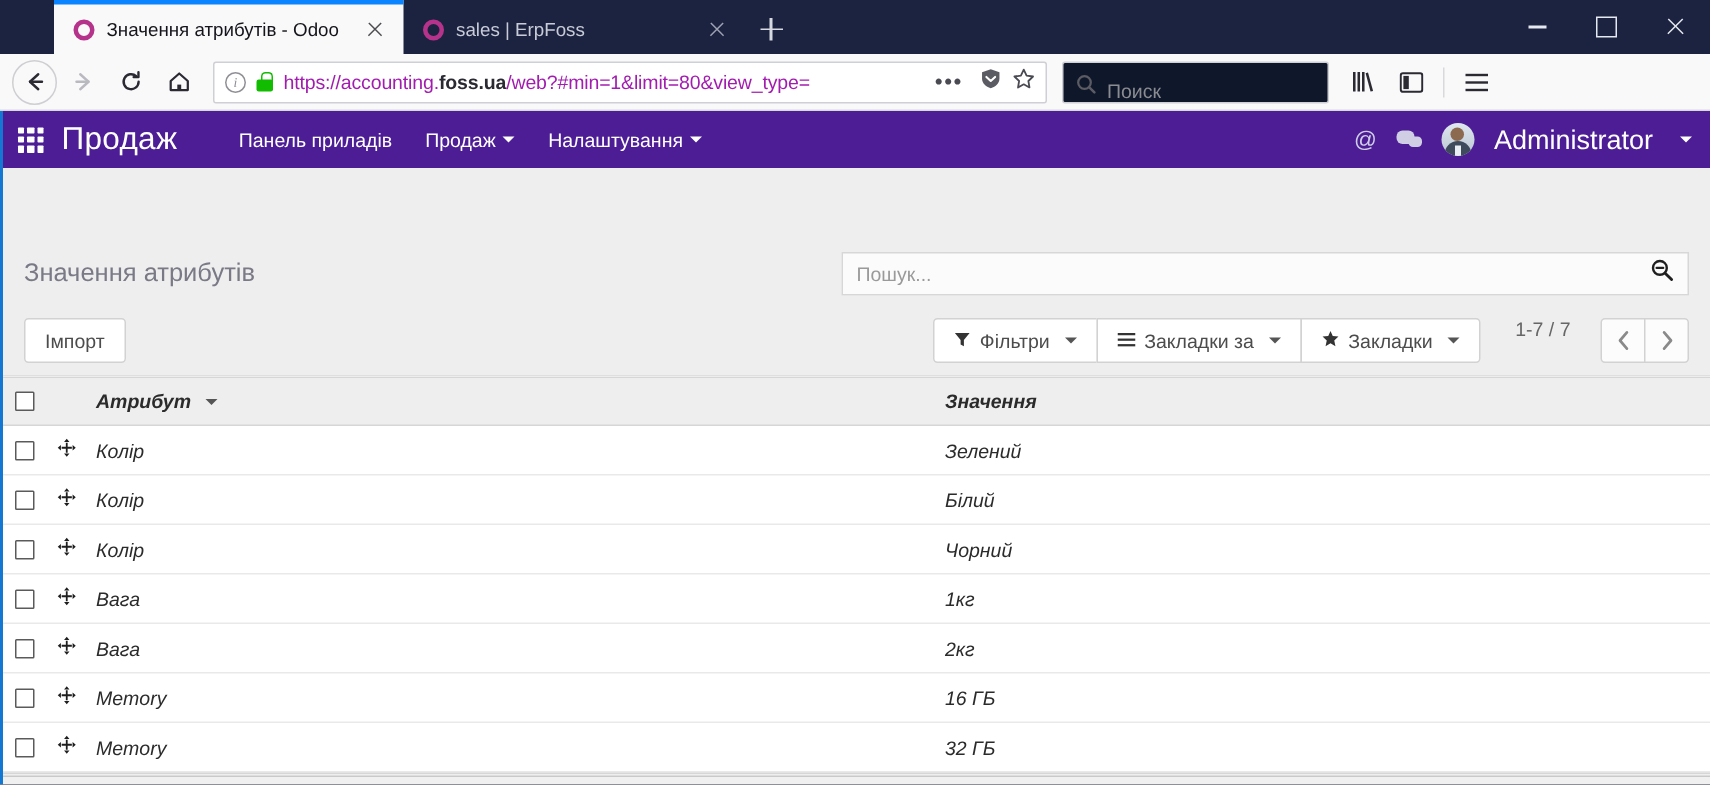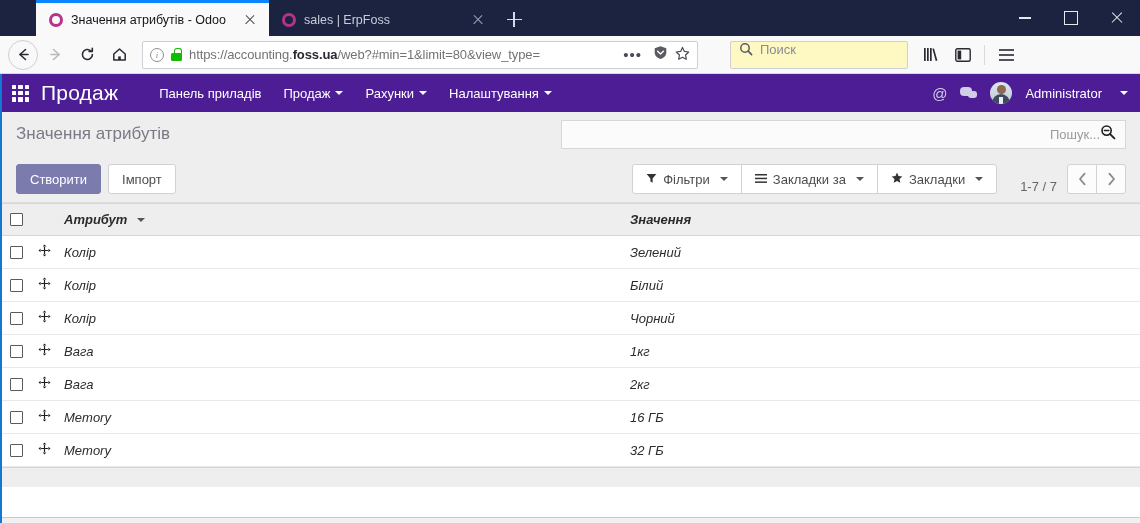--- a/index.html
+++ b/index.html
@@ -88,28 +88,28 @@
   }
   .ico-lock::after {
     content: ""; position: absolute; top: 0; left: 2.5px; width: 6px; height: 7px;
     border: 1.7px solid #12bc00; border-bottom: none; border-radius: 3px 3px 0 0;
   }
   .url-text {
     flex: 1; font-size: 13px; color: #8b8b92; white-space: nowrap; overflow: hidden;
     letter-spacing: -.1px;
   }
   .url-text b { color: #2b2a33; font-weight: 700; }
-  .url-text .dim { color: #737373; }
+  .url-text .dim { color: #a21caf; }
   .url-dots { color: #4a4a52; font-size: 15px; letter-spacing: 1px; flex: 0 0 auto; padding: 0 4px; }
   .url-shield { flex: 0 0 auto; color: #4a4a52; }
   .url-star  { flex: 0 0 auto; color: #4a4a52; font-size: 15px; }
 
   .searchbar {
-    flex: 0 0 178px; height: 28px; background: #fef9c3; border: 1px solid #cfcfd6; border-radius: 2px;
-    display: flex; align-items: flex-start; padding: 0 8px; gap: 7px; margin-left: 22px;
+    flex: 0 0 178px; height: 28px; background: #0f172a; border: 1px solid #cfcfd6; border-radius: 2px;
+    display: flex; align-items: flex-end; padding: 0 8px; gap: 7px;
   }
   .searchbar .mag { color: #5b5b63; }
   .search-ph { font-size: 13px; color: #8b8b92; }
 
   .tool-icons { display: flex; align-items: center; gap: 2px; margin-left: 6px; }
   .tool-ico { width: 30px; height: 30px; display: flex; align-items: center; justify-content: center; color: #2b2a33; }
   .vsep { width: 1px; height: 20px; background: #d9d9dc; margin: 0 4px; }
 
   
   .viewport { flex: 1; display: flex; background: #fff; border-left: 2px solid #1477d1; min-height: 0; }
@@ -137,49 +137,49 @@
   .chat-icon { width: 17px; height: 13px; position: relative; }
   .chat-icon .b1 { position: absolute; width: 12px; height: 9px; border-radius: 4px; background: #cfcee4; left: 0; top: 0; }
   .chat-icon .b2 { position: absolute; width: 9px; height: 7px; border-radius: 3px; background: #cfcee4; right: 0; top: 4px; }
   .avatar {
     width: 22px; height: 22px; border-radius: 50%; overflow: hidden;
     background: linear-gradient(#dfe7ef, #b9c6d3); position: relative; flex: 0 0 22px;
   }
   .avatar .head { position: absolute; width: 9px; height: 9px; border-radius: 50%; background: #8b6a4f; left: 6.5px; top: 3px; }
   .avatar .body { position: absolute; width: 18px; height: 10px; border-radius: 9px 9px 0 0; background: #3d4b5c; left: 2px; bottom: 0; }
   .avatar .tie  { position: absolute; width: 4px; height: 7px; background: #e8eef4; left: 9px; bottom: 0; }
-  .user-name { font-size: 13px; text-align: center; }
+  .user-name { font-size: 18px; text-align: center; }
 
   
   .cp { background: #eeeeee; border-bottom: 1px solid #dfdfdf; padding: 0 14px; flex: 0 0 auto; }
-  .cp-row1 { display: flex; align-items: center; height: 44px; }
+  .cp-row1 { display: flex; align-items: center; height: 44px; margin-top: 48px; }
   .page-title { font-size: 17px; color: #7a7a87; font-weight: 400; flex: 1; }
   .odoo-search {
     flex: 0 0 565px; height: 29px; background: #fbfbfb; border: 1px solid #d7d7d7;
     display: flex; align-items: center; padding: 0 9px;
   }
-  .odoo-search .ph { flex: 1; font-size: 13px; color: #9a9a9a; text-align: right; }
+  .odoo-search .ph { flex: 1; font-size: 13px; color: #9a9a9a; }
   .mag-minus { color: #2b2b2b; }
 
   .cp-row2 { display: flex; align-items: center; height: 46px; gap: 7px; }
   .btn {
     height: 30px; display: inline-flex; align-items: center; padding: 0 13px;
     font-size: 13px; border: 1px solid transparent; border-radius: 3px; white-space: nowrap;
   }
   .btn-primary { background: #7c7bad; color: #fff; border-color: #7c7bad; }
   .btn-default { background: #fff; color: #4c4c4c; border-color: #d2d2d2; }
   .cp-spacer { flex: 1; }
 
   .btn-group { display: flex; }
   .btn-group .btn { border-radius: 0; border-color: #d2d2d2; margin-left: -1px; gap: 6px; }
   .btn-group .btn:first-child { border-radius: 3px 0 0 3px; margin-left: 0; }
   .btn-group .btn:last-child { border-radius: 0 3px 3px 0; }
   .caret-dk { border-left: 4px solid transparent; border-right: 4px solid transparent; border-top: 4px solid #555; margin-left: 4px; }
 
-  .pager { display: flex; align-items: flex-end; gap: 10px; margin-left: 16px; }
+  .pager { display: flex; align-items: flex-start; gap: 20px; margin-left: 16px; }
   .pager-label { font-size: 13px; color: #666; white-space: nowrap; }
   .pager-btns { display: flex; }
   .pager-btn {
     width: 30px; height: 30px; background: #fcfcfc; border: 1px solid #d2d2d2;
     display: flex; align-items: center; justify-content: center; color: #8a8a8a; font-size: 15px; margin-left: -1px;
   }
   .pager-btn:first-child { border-radius: 3px 0 0 3px; margin-left: 0; }
   .pager-btn:last-child { border-radius: 0 3px 3px 0; }
 
   
@@ -331,24 +331,20 @@
             <i></i>
             <i></i>
         </div>
         <div class="brand">Продаж</div>
         <div class="menu-items">
           <div class="menu-item">
             <span>Панель приладів</span>
           </div>
           <div class="menu-item">
             <span>Продаж</span>
-            <span class="caret"></span>
-          </div>
-          <div class="menu-item">
-            <span>Рахунки</span>
             <span class="caret"></span>
           </div>
           <div class="menu-item">
             <span>Налаштування</span>
             <span class="caret"></span>
           </div>
         </div>
         <div class="nav-right">
           <span class="at-icon">@</span>
           <span class="chat-icon">
@@ -374,21 +370,20 @@
               <svg width="16" height="16" viewBox="0 0 16 16">
                   <circle cx="6.6" cy="6.6" r="4.6" fill="none" stroke="#1f1f1f" stroke-width="1.6"></circle>
                   <path d="M4.4 6.6 H8.8" stroke="#1f1f1f" stroke-width="1.5" stroke-linecap="round"></path>
                   <path d="M10.1 10.1 L14.4 14.4" stroke="#1f1f1f" stroke-width="1.9" stroke-linecap="round"></path>
                 </svg>
             </span>
           </div>
         </div>
 
         <div class="cp-row2">
-          <button class="btn btn-primary">Створити</button>
           <button class="btn btn-default">Імпорт</button>
           <div class="cp-spacer"></div>
 
           <div class="btn-group">
             <button class="btn btn-default">
               <span>
                 <svg width="11" height="11" viewBox="0 0 11 11">
                     <path d="M0.6 1 H10.4 L6.6 5.6 V9.8 L4.4 8.6 V5.6 Z" fill="#333"></path>
                   </svg>
               </span>

